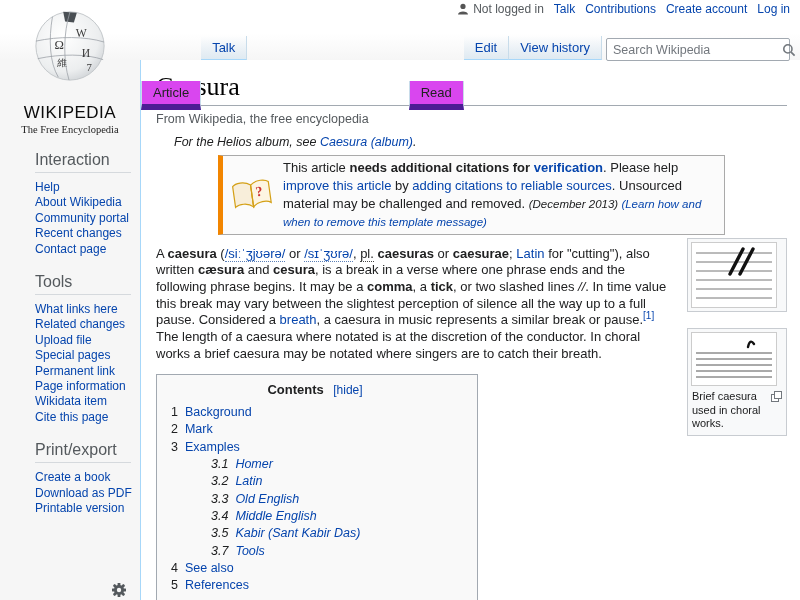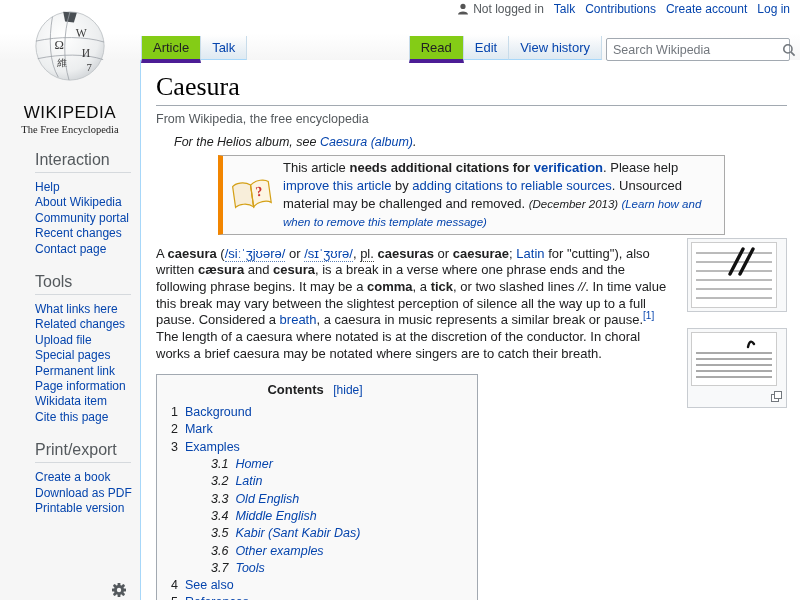--- a/index.html
+++ b/index.html
@@ -12,21 +12,21 @@
   #personal-bar{position:absolute;top:2px;right:10px;font-size:12px;color:#54595d;z-index:4;
                 display:flex;align-items:center;}
   #personal-bar .pb-link{margin-left:10px;}
   #personal-bar .user-ico{margin-right:4px;display:inline-flex;}
   #tabs-left{position:absolute;left:141px;top:36px;display:flex;z-index:4;font-size:13px;}
   #tabs-right{position:absolute;right:198px;top:36px;display:flex;z-index:4;font-size:13px;}
   .tab{height:23px;line-height:23px;padding:0 11px;color:#0645ad;cursor:pointer;white-space:nowrap;
        background:linear-gradient(to bottom,rgba(255,255,255,0.2) 0%,#dfeaf2 100%);
        border-right:1px solid #c8dcea;border-bottom:1px solid #a7d7f9;}
   .tab:first-child{border-left:1px solid #c8dcea;}
-  .tab.active{background:#84cc16;color:#222;border-bottom:4px solid #4c1d95;cursor:default;}
+  .tab.active{background:#d946ef;color:#222;border-bottom:6px solid #4c1d95;cursor:default;margin-top:45px;}
   #search-box{position:absolute;top:38px;right:10px;width:182px;height:21px;background:#fff;
               border:1px solid #a2a9b1;border-radius:2px;z-index:4;display:flex;align-items:center;}
   #search-box input{flex:1;border:none;outline:none;font-size:12.5px;padding:0 6px;height:17px;
                     font-family:Liberation Sans, sans-serif;color:#202122;background:transparent;}
   #search-box input::placeholder{color:#72777d;}
   #search-box .search-ico{padding:0 5px 0 2px;display:inline-flex;cursor:pointer;}
   
   #sidebar{position:absolute;left:0;top:0;width:140px;z-index:3;}
   #logo{padding-top:6px;text-align:center;cursor:pointer;}
   #logo svg{display:block;margin:0 auto;}
@@ -229,38 +229,38 @@
         <line x1="4" y1="44" x2="80" y2="44"></line>
       </g>
     </svg>
     <div class="thumb-cap">
       <span class="enlarge">
         <svg width="11" height="11" viewBox="0 0 11 11">
             <rect x="0.5" y="3.5" width="7" height="7" fill="#fff" stroke="#72777d"></rect>
             <rect x="3.5" y="0.5" width="7" height="7" fill="#fff" stroke="#72777d"></rect>
           </svg>
       </span>
+      <span>Brief caesura used in choral works.</span>
     </div>
   </div>
 
   <p id="lead"><span class="">A </span><span class="seg-b">caesura</span><span class=""> (</span><a class="seg-a seg-ipa" href="#">/siːˈʒjʊərə/</a><span class=""> or </span><a class="seg-a seg-ipa" href="#">/sɪˈʒʊrə/</a><span class="">, </span><span class="seg-abbr">pl.</span><span class=""> </span><span class="seg-b">caesuras</span><span class=""> or </span><span class="seg-b">caesurae</span><span class="">; </span><a class="seg-a" href="#">Latin</a><span class=""> for "cutting"), also written </span><span class="seg-b">cæsura</span><span class=""> and </span><span class="seg-b">cesura</span><span class="">, is a break in a verse where one phrase ends and the following phrase begins. It may be a </span><span class="seg-b">comma</span><span class="">, a </span><span class="seg-b">tick</span><span class="">, or two slashed lines </span><span class="seg-i">//</span><span class="">. In time value this break may vary between the slightest perception of silence all the way up to a full pause. Considered a </span><a class="seg-a" href="#">breath</a><span class="">, a caesura in music represents a similar break or pause.</span><a class="seg-a seg-sup" href="#">[1]</a><span class=""> The length of a caesura where notated is at the discretion of the conductor. In choral works a brief caesura may be notated where singers are to catch their breath.</span></p>
 
   <div id="toc">
     <div class="toc-title">
       <span class="t">Contents</span>
       <a class="toc-hide">[hide]</a>
     </div>
     <ul id="toc-list">
         <li class="lvl1"><span class="toc-num">1</span><a class="toc-link" href="#">Background</a></li>
         <li class="lvl1"><span class="toc-num">2</span><a class="toc-link" href="#">Mark</a></li>
         <li class="lvl1"><span class="toc-num">3</span><a class="toc-link" href="#">Examples</a></li>
         <li class="lvl2"><span class="toc-num">3.1</span><a class="toc-link" href="#">Homer</a></li>
         <li class="lvl2"><span class="toc-num">3.2</span><a class="toc-link" href="#">Latin</a></li>
         <li class="lvl2"><span class="toc-num">3.3</span><a class="toc-link" href="#">Old English</a></li>
         <li class="lvl2"><span class="toc-num">3.4</span><a class="toc-link" href="#">Middle English</a></li>
         <li class="lvl2"><span class="toc-num">3.5</span><a class="toc-link" href="#">Kabir (Sant Kabir Das)</a></li>
-        <li class="lvl2"><span class="toc-num">3.6</span><a class="toc-link" href="#">Other examples</a></li>
         <li class="lvl2"><span class="toc-num">3.7</span><a class="toc-link" href="#">Tools</a></li>
         <li class="lvl1"><span class="toc-num">4</span><a class="toc-link" href="#">See also</a></li>
         <li class="lvl1"><span class="toc-num">5</span><a class="toc-link" href="#">References</a></li>
       </ul>
   </div>
 </div>
 
 </body></html>

